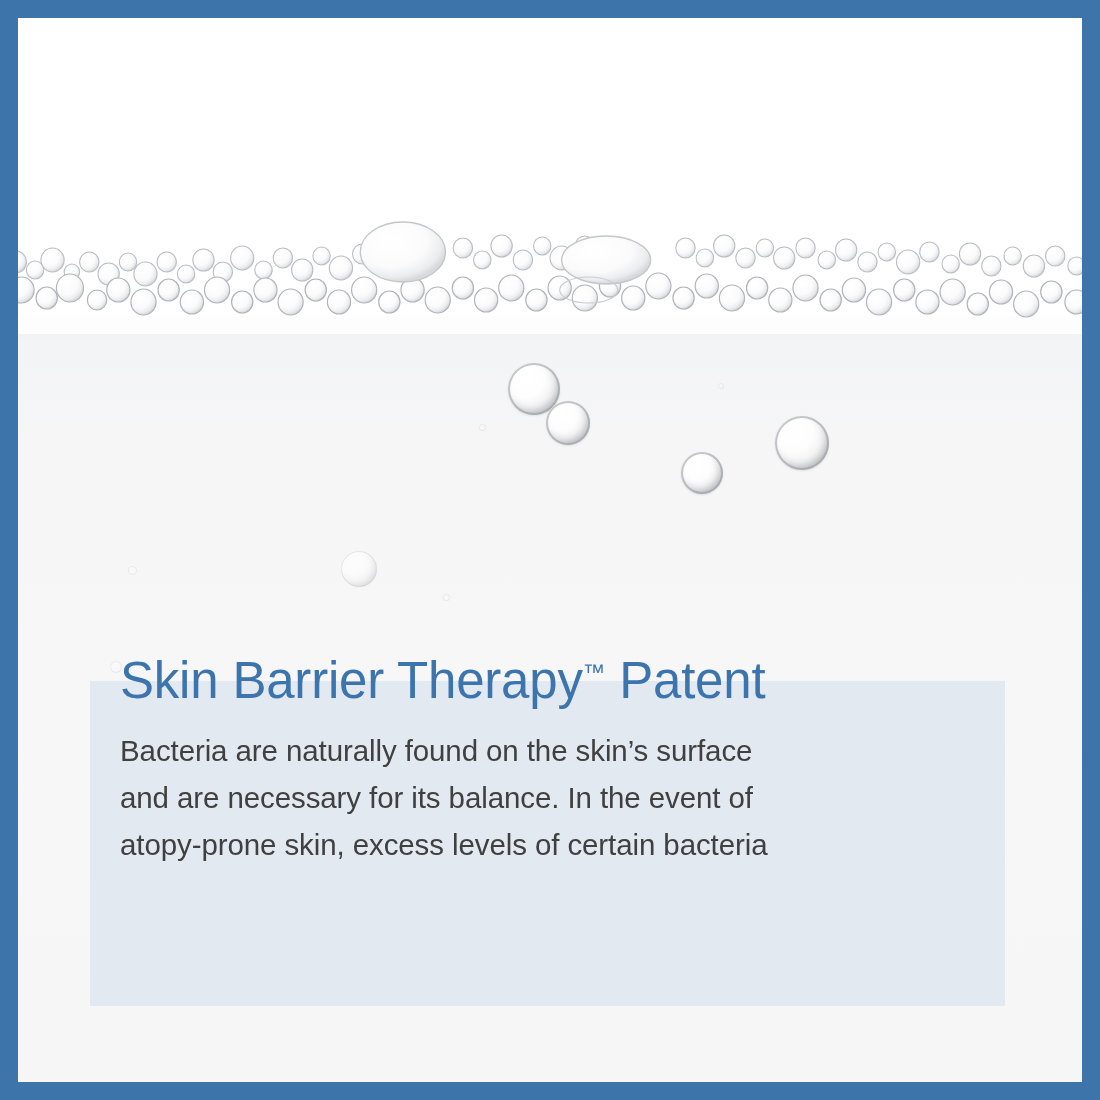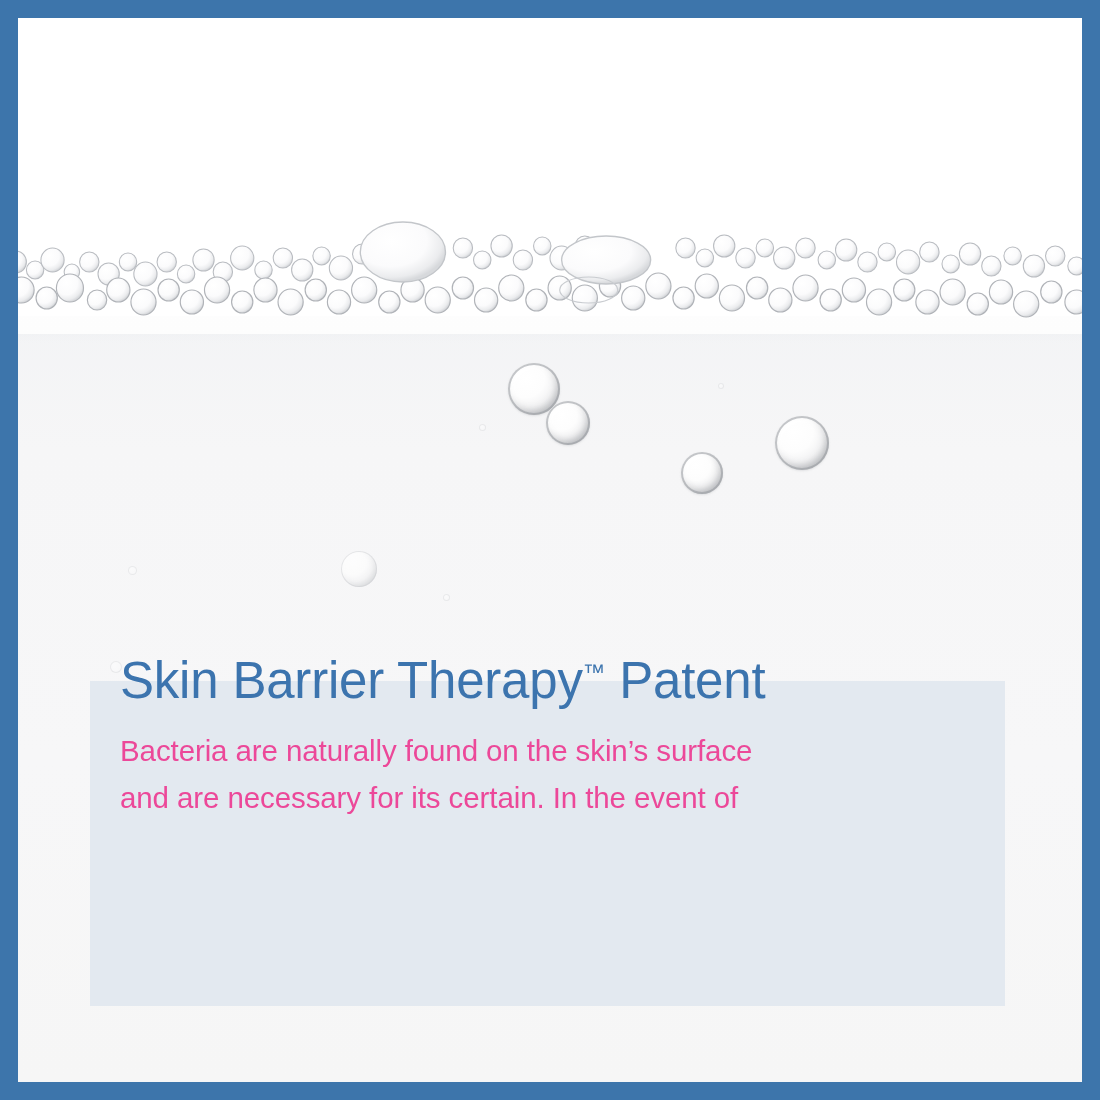--- a/index.html
+++ b/index.html
@@ -116,21 +116,21 @@
     vertical-align: super;
     line-height: 0;
     letter-spacing: 0;
   }
 
   .body-copy {
     margin: 20px 0 16px 0;
     font-family: "Liberation Sans", sans-serif;
     font-size: 29.5px;
     font-weight: 400;
-    color: #ec4899;
+    color: #404040;
     line-height: 1.585;
     letter-spacing: -0.1px;
   }
   .body-copy .ln { display: block; white-space: nowrap; }
 </style>
 </head>
 <body>
 
 <div class="frame">
   <div class="canvas">
@@ -274,18 +274,19 @@
     <div class="bubble ghost" style="left:92px; top:643px; width:12px; height:12px;"></div>
     <div class="bubble ghost" style="left:538px; top:697px; width:14px; height:14px;"></div>
 
     <div class="caption-panel"></div>
 
     <div class="caption-text">
       <h1 class="title"><span>Skin Barrier Therapy</span><sup>™</sup><span> Patent</span></h1>
 
       <p class="body-copy">
         <span class="ln">Bacteria are naturally found on the skin’s surface</span>
-        <span class="ln">and are necessary for its certain. In the event of</span>
+        <span class="ln">and are necessary for its balance. In the event of</span>
+        <span class="ln">atopy-prone skin, excess levels of certain bacteria</span>
       </p>
     </div>
 
   </div>
 </div>
 
 </body></html>

